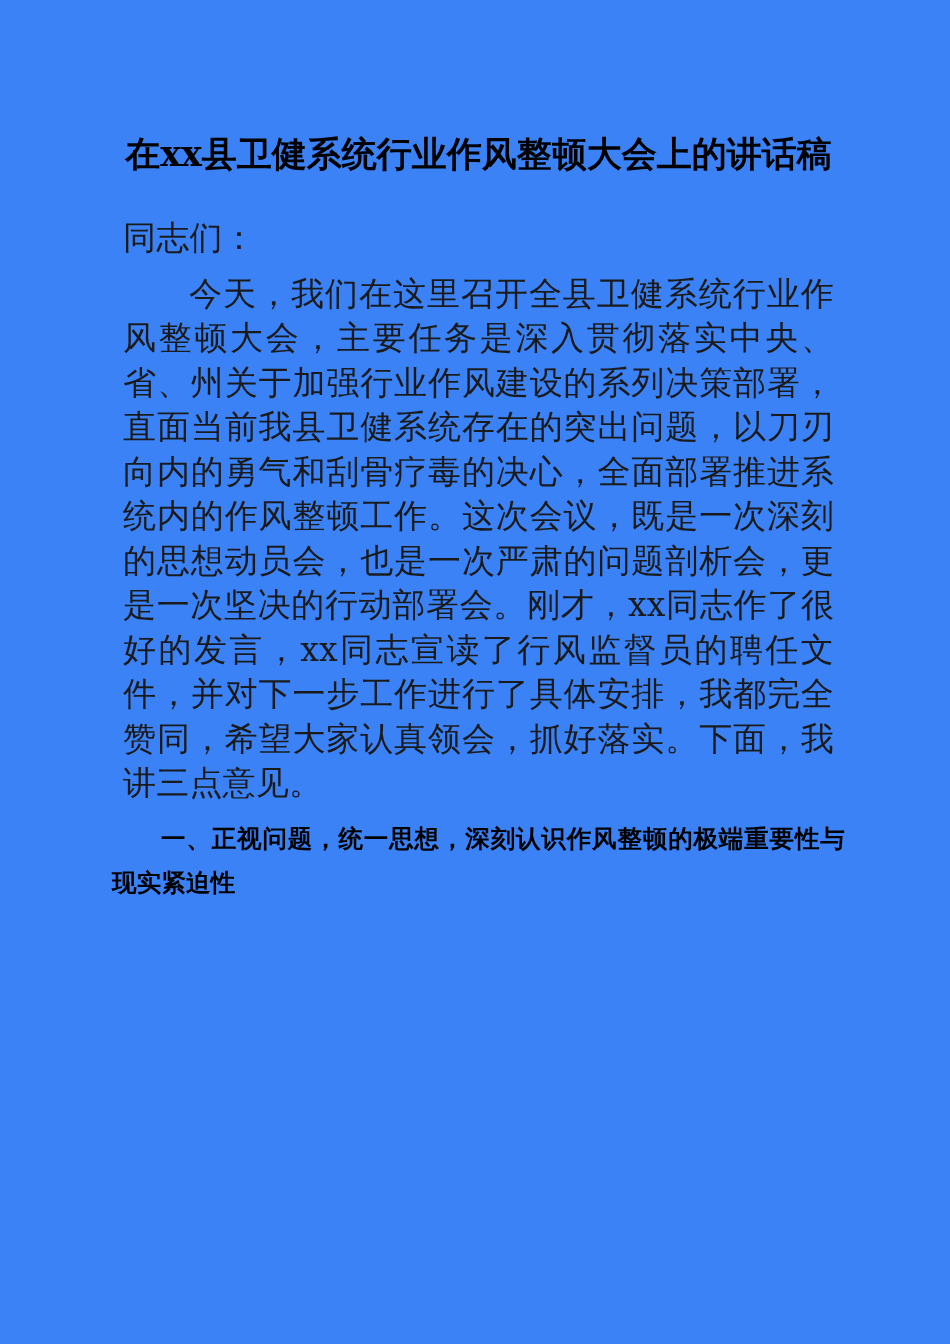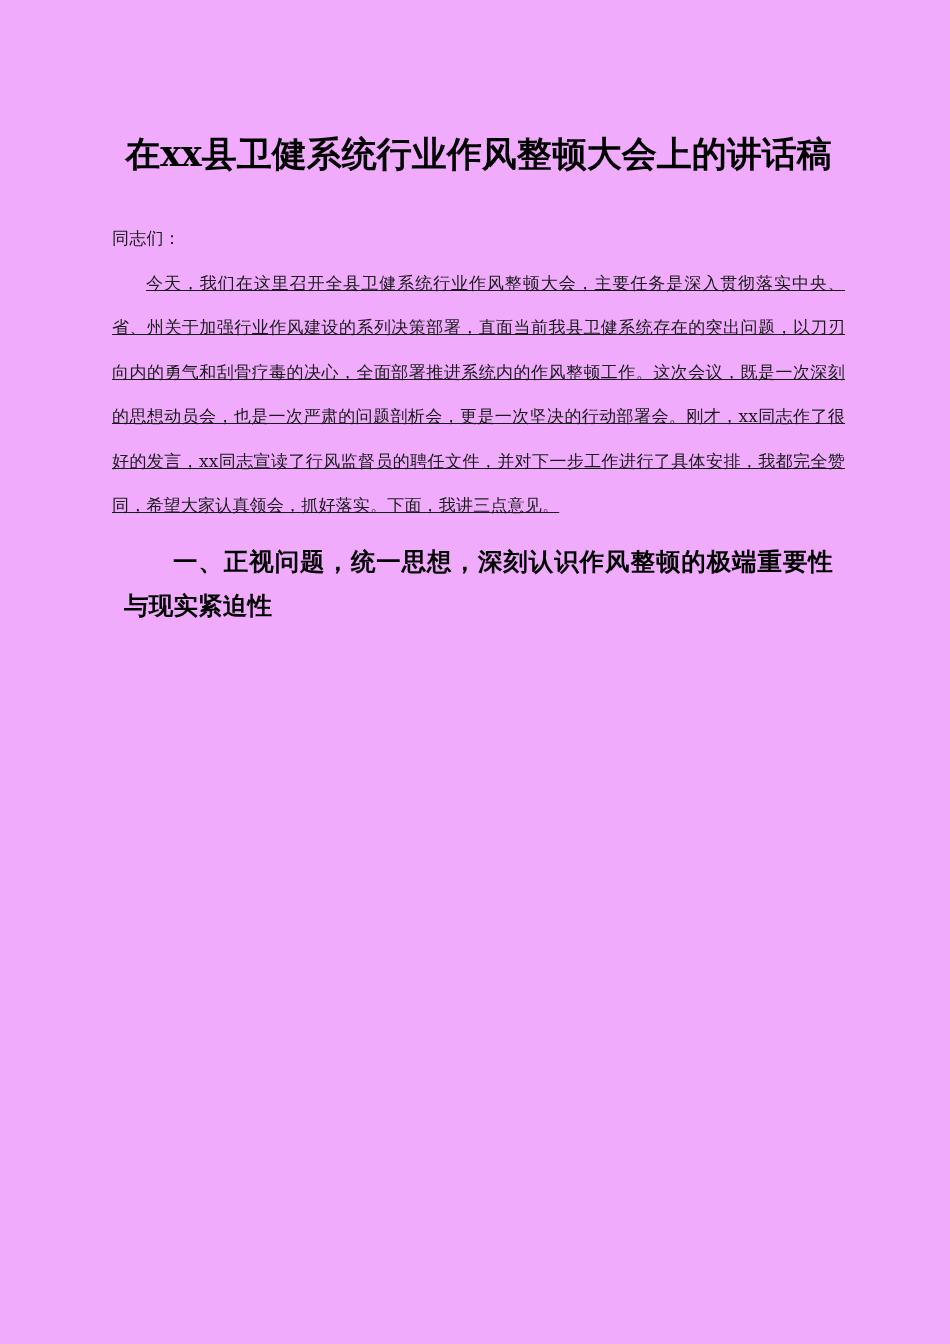--- a/index.html
+++ b/index.html
@@ -13,21 +13,21 @@
     overflow: hidden;
     font-family: "DejaVu Serif", "Liberation Serif", serif;
     color: #000000;
     -webkit-font-smoothing: antialiased;
   }
 
   .page {
     position: relative;
     width: 950px;
     height: 1344px;
-    background: #f0abfc;
+    background: #3b82f6;
     box-sizing: border-box;
     padding: 0;
   }
 
   .content {
     position: absolute;
     left: 112px;
     top: 0;
     width: 733px;
   }
@@ -44,42 +44,41 @@
     letter-spacing: 0px;
     color: #000000;
   }
 
   
   .body-block {
     margin-top: 36px;
   }
 
   p.para {
-    margin: 0;
+    margin: 11px;
     font-family: "DejaVu Serif", "Liberation Serif", serif;
     font-weight: 400;
-    font-size: 17px;
+    font-size: 33px;
     line-height: 44.5px;
     text-align: justify;
     text-justify: inter-ideograph;
     color: #1a1a1a;
     letter-spacing: 0.2px;
   }
 
   p.para.salutation {
     text-indent: 0;
   }
 
   p.para.indent {
     text-indent: 2em;
-    text-decoration: underline;
   }
 
   p.heading {
-    margin: 12px;
+    margin: 0;
     font-family: "DejaVu Sans", "Liberation Sans", sans-serif;
     font-weight: 700;
     font-size: 24.5px;
     line-height: 44.5px;
     text-indent: 2em;
     text-align: justify;
     text-justify: inter-ideograph;
     color: #000000;
     letter-spacing: 0.2px;
   }

